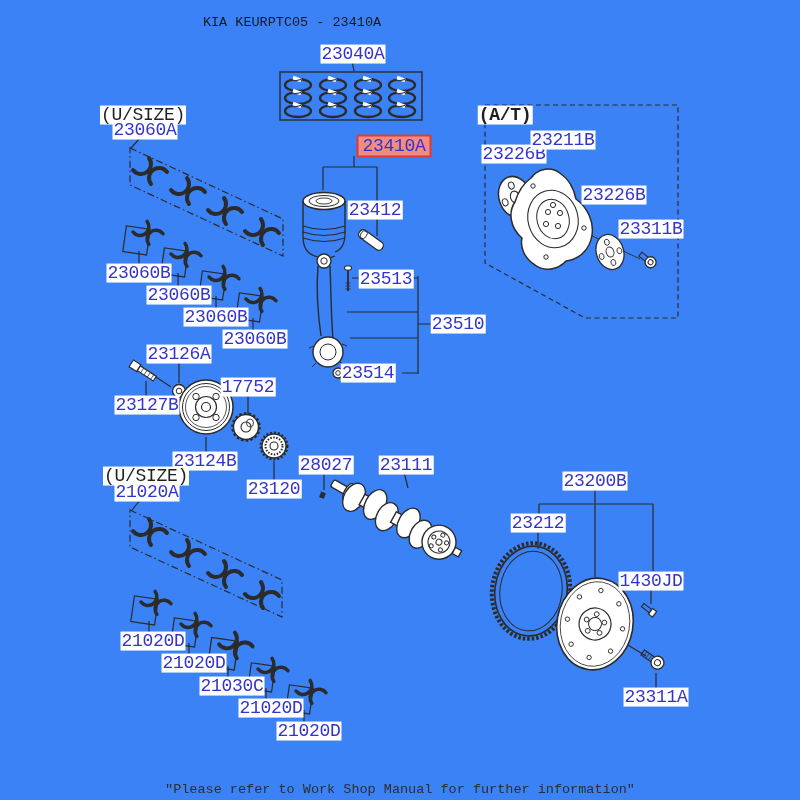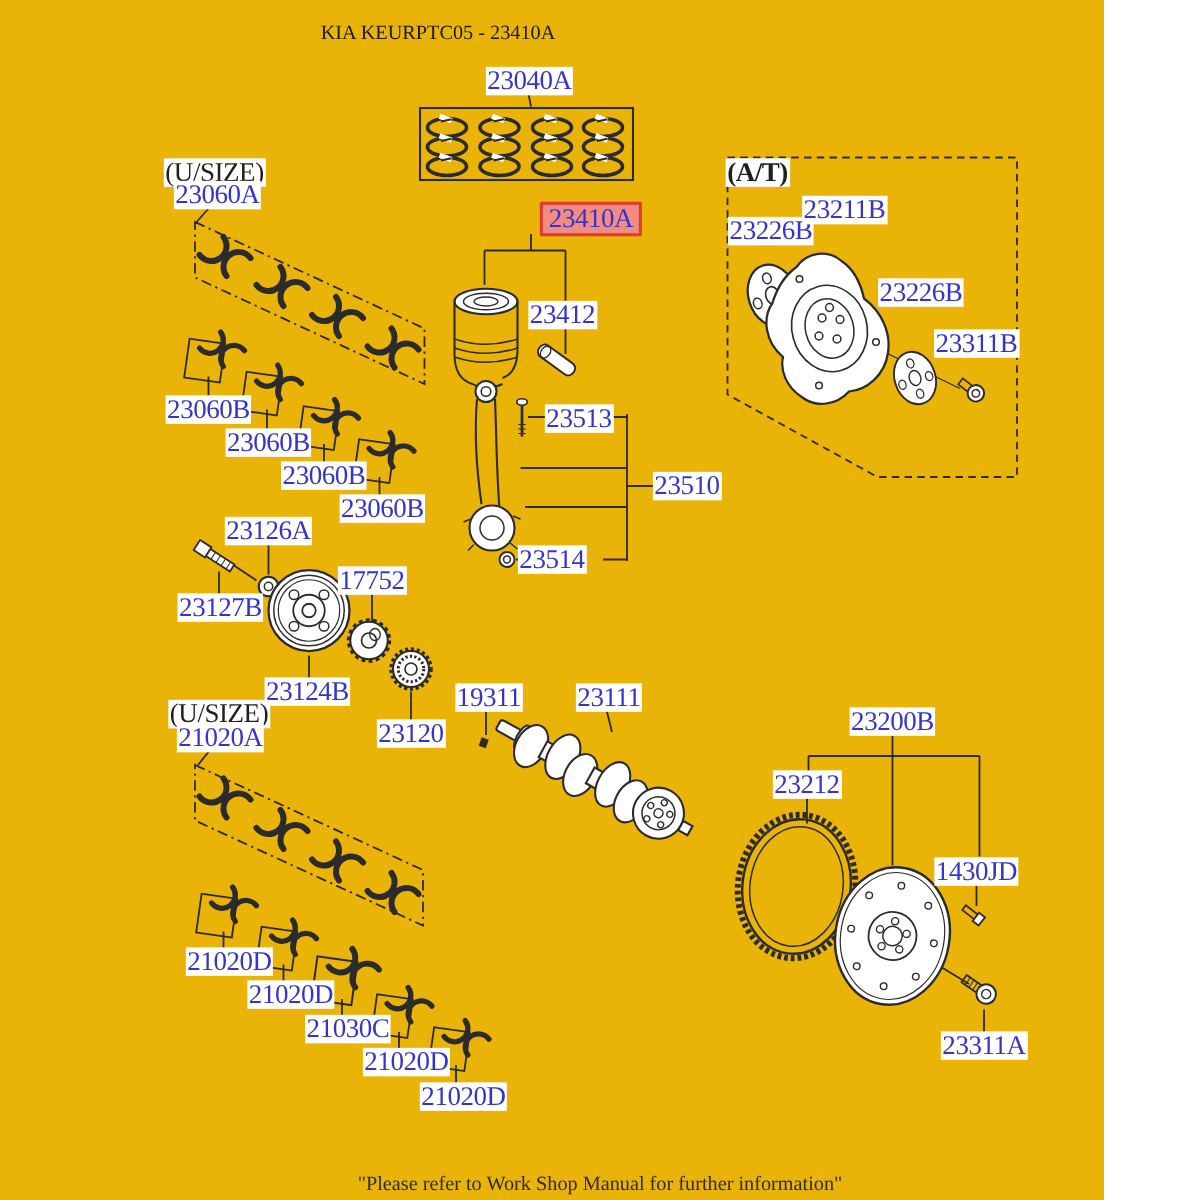--- a/index.html
+++ b/index.html
@@ -3,22 +3,22 @@
 <meta charset="utf-8">
 <style>
   :root{
     --label-blue:#3434cd;
     --line:#2b2b2b;
     --highlight-fill:#f28b80;
     --highlight-border:#e03a2e;
   }
   html,body{margin:0;padding:0;background:#fff;}
   #stage{
-    position:relative;width:736px;height:800px;background:#eab308;overflow:hidden;
-    font-family:Liberation Serif, serif;
+    position:relative;width:800px;height:800px;background:#3b82f6;overflow:hidden;
+    font-family:Liberation Mono, monospace;
   }
   #art{position:absolute;left:0;top:0;}
   .ln{stroke:var(--line);fill:none;}
   .lnw{stroke:var(--line);fill:#fff;}
   .wg{stroke:#fff;fill:none;}
   .fd{fill:var(--line);stroke:none;}
   .plabel{
     position:absolute;transform:translate(-50%,-50%);
     font-size:18px;letter-spacing:-0.3px;line-height:1.05;white-space:nowrap;
     color:var(--label-blue);background:#fff;padding:0 1px;cursor:pointer;
@@ -302,21 +302,21 @@
   <div class="plabel" style="left:514px;top:154px">23226B</div>
   <div class="plabel" style="left:563px;top:140px">23211B</div>
   <div class="plabel" style="left:614px;top:195px">23226B</div>
   <div class="plabel" style="left:651px;top:229px">23311B</div>
 
   <div class="plabel" style="left:179px;top:354px">23126A</div>
   <div class="plabel" style="left:147px;top:405px">23127B</div>
   <div class="plabel" style="left:248px;top:387px">17752</div>
   <div class="plabel" style="left:205px;top:461px">23124B</div>
   <div class="plabel" style="left:274px;top:489px">23120</div>
-  <div class="plabel" style="left:326px;top:465px">19311</div>
+  <div class="plabel" style="left:326px;top:465px">28027</div>
   <div class="plabel" style="left:406px;top:465px">23111</div>
 
   <div class="plabel" style="left:595px;top:481px">23200B</div>
   <div class="plabel" style="left:538px;top:523px">23212</div>
   <div class="plabel" style="left:651px;top:581px">1430JD</div>
   <div class="plabel" style="left:656px;top:697px">23311A</div>
 
   <div class="plabel note" style="left:146px;top:476px">(U/SIZE)</div>
   <div class="plabel" style="left:147px;top:492px">21020A</div>
   <div class="plabel" style="left:153px;top:641px">21020D</div>

